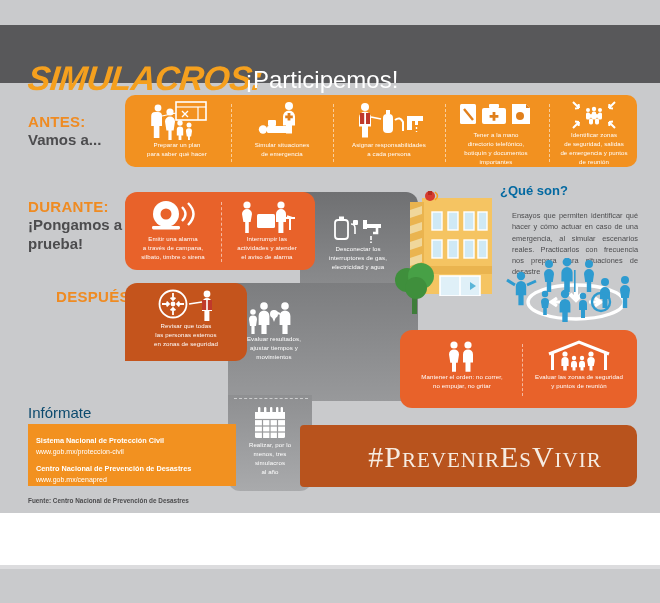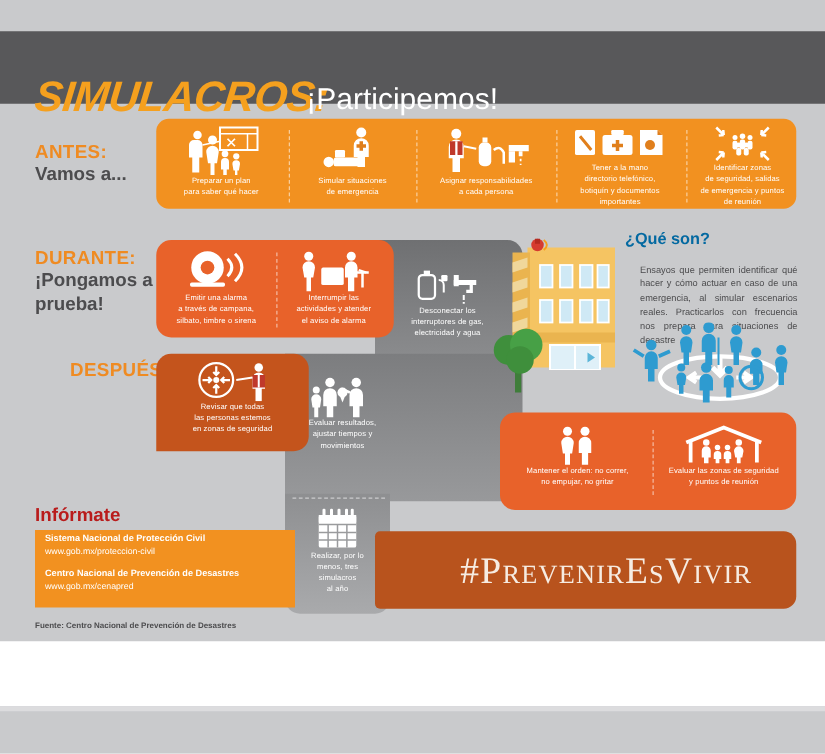--- a/index.html
+++ b/index.html
@@ -56,21 +56,21 @@
   .hash-text{position:absolute;left:335px;top:440px;width:300px;text-align:center;
     font-family:"Liberation Serif",serif;font-size:30px;color:#f6ece2;
     font-variant:small-caps;letter-spacing:1px;}
 
   
   #queson{position:absolute;left:500px;top:183px;width:150px;}
   #queson h3{margin:0 0 4px 0;font-size:13px;color:#0369a1;font-weight:bold;}
   #queson p{margin:12px;font-size:7.4px;line-height:1.52;color:#4c4c4e;text-align:justify;}
 
   
-  #inf-title{position:absolute;left:28px;top:404px;font-size:15px;font-weight:bold;color:#b91c1c;}
+  #inf-title{position:absolute;left:28px;top:404px;font-size:15px;font-weight:normal;color:#0c4a6e;}
   #inf-box{position:absolute;left:28px;top:424px;width:208px;height:62px;background:#f29120;}
   #inf-box .row{padding:0 8px;}
   #inf-box .nm{font-size:7.3px;font-weight:bold;color:#ffffff;line-height:1.5;}
   #inf-box .url{font-size:7px;color:#ffffff;line-height:1.5;}
   #fuente{position:absolute;left:28px;top:497px;font-size:6.4px;color:#4c4c4e;font-weight:bold;}
 
   
   #footbar{position:absolute;left:0;top:513px;width:660px;height:52px;background:#ffffff;}
   #footline{position:absolute;left:0;top:565px;width:660px;height:4px;background:#dcdcde;}
 
@@ -430,21 +430,21 @@
       <circle cx="120" cy="22" r="4"></circle>
         <path d="M120 27 a5 5 0 0 1 5 5 l-1.2 8 h-1.6 v10 h-4.4 v-10 h-1.6 l-1.2 -8 a5 5 0 0 1 5 -5z"></path>
     </g>
   </svg>
 
   <div class="band" id="hash-band"></div>
   <div class="hash-text">#PrevenirEsVivir</div>
 
   <div id="inf-title">Infórmate</div>
   <div id="inf-box">
-    <div class="row" style="padding-top:2px">
+    <div class="row" style="padding-top:12px">
       <div class="nm">Sistema Nacional de Protección Civil</div>
       <div class="url">www.gob.mx/proteccion-civil</div>
     </div>
     <div class="row" style="padding-top:7px">
       <div class="nm">Centro Nacional de Prevención de Desastres</div>
       <div class="url">www.gob.mx/cenapred</div>
     </div>
   </div>
   <div id="fuente">Fuente: Centro Nacional de Prevención de Desastres</div>
 

